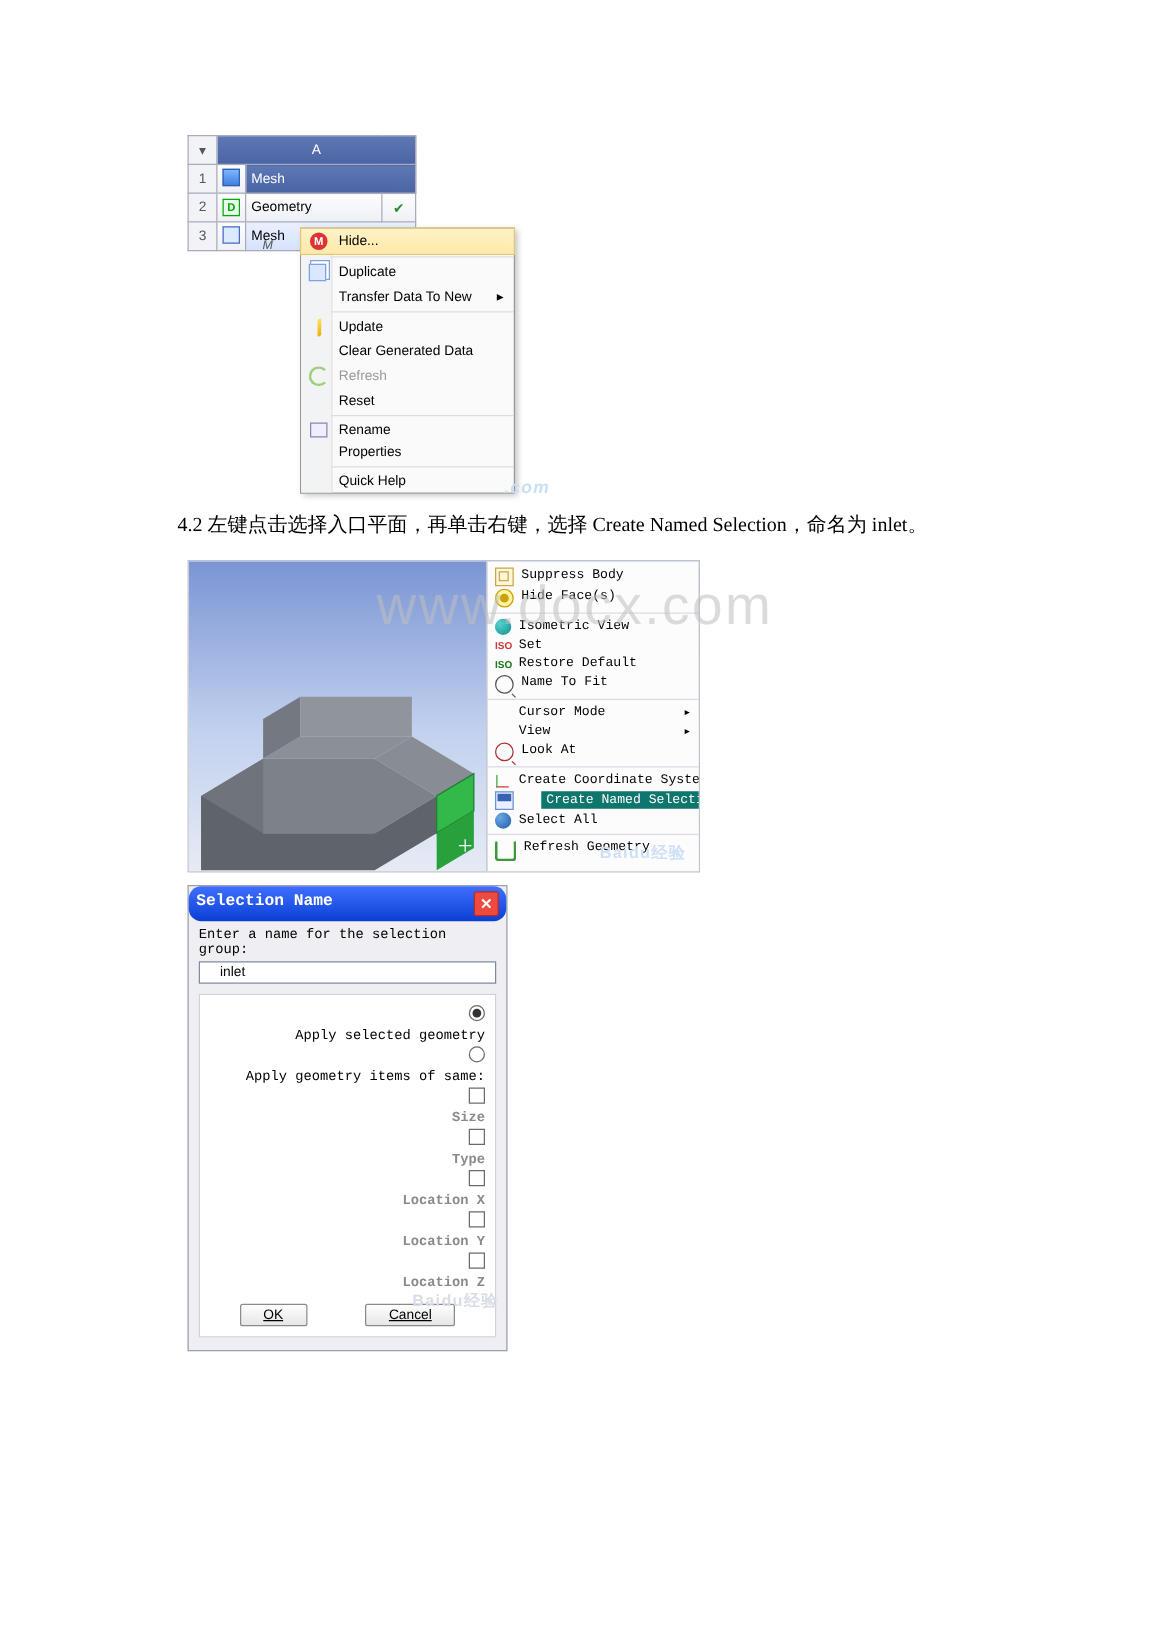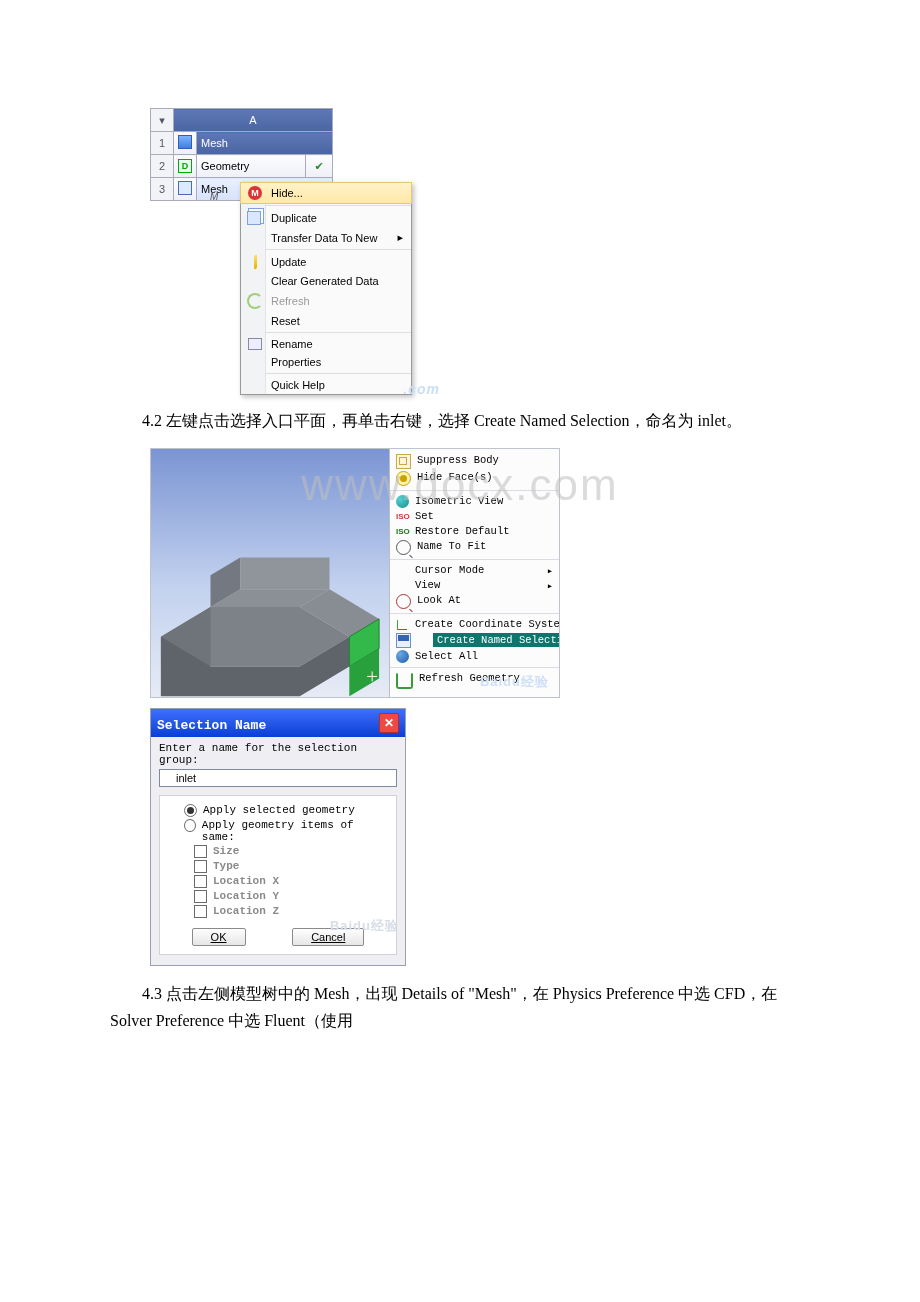--- a/index.html
+++ b/index.html
@@ -140,41 +140,41 @@
     font-family: Tahoma, "Microsoft Sans Serif", sans-serif;
     font-size: 11px;
     position: relative;
   }
   .fig3 .titlebar {
     background: linear-gradient(#3f6fff, #0a3fd4);
     color:#fff; font-weight:bold;
     font-family: "Courier New", monospace;
     font-size: 13px;
     padding: 4px 6px;
-    display:flex; align-items:flex-end; justify-content:space-between;
+    display:flex; align-items:flex-start; justify-content:space-between;border-radius:10px;
   }
   .fig3 .closebtn {
     width:18px;height:18px;background:#ef4a3f;border:1px solid #b92b22;
     display:flex;align-items:center;justify-content:center;color:#fff;font-weight:bold;
     border-radius:2px; font-family:Arial; font-size:12px;
   }
   .fig3 .body { padding: 5px 8px 10px 8px; font-family:"Courier New",monospace; font-size:11px; }
   .fig3 .prompt { margin-bottom:3px; }
   .fig3 input[type=text] {
     width: 100%; box-sizing:border-box;
     border:1px solid #7f8aa0;
     padding:2px 16px;
     font: 11px Tahoma, sans-serif;
     background:#fff;
   }
   .fig3 .optgroup {
     border:1px solid #cfd1dc; background:#fff;
     margin-top:8px; padding:6px 8px 8px 8px;
   }
-  .fig3 .optrow { display:flex; align-items:flex-start; gap:6px; margin:2px 16px; }
+  .fig3 .optrow { display:flex; align-items:flex-end; gap:6px; margin:2px 0;flex-direction:column; }
   .fig3 .opt-sub { margin-left: 26px; }
   .fig3 .opt-sub.disabled { color:#8a8a8a;font-weight:bold; }
   .fig3 .radio, .fig3 .check {
     display:inline-block; width:11px;height:11px;border:1px solid #6b6b6b;background:#fff;
   }
   .fig3 .radio { border-radius:50%; position:relative; }
   .fig3 .radio.on::after { content:"";position:absolute;inset:2px;border-radius:50%;background:#333; }
   .fig3 .btnrow { text-align:center; margin-top:10px; }
   .fig3 button {
     font: 11px Tahoma, sans-serif;
@@ -434,15 +434,14 @@
         <div class="btnrow">
           <button>OK</button>
           <button>Cancel</button>
         </div>
       </div>
     </div>
     <div class="fig3-wm">Baidu经验</div>
   </div>
 
 
-  <p class="para"><span>4.3 点击左侧模型树中的 Mesh，出现 Details of "Mesh"，在 Physics Preference 中选 CFD，在 Solver Preference 中选 Fluent（使用</span></p>
 
 </div>
 
 </body></html>

